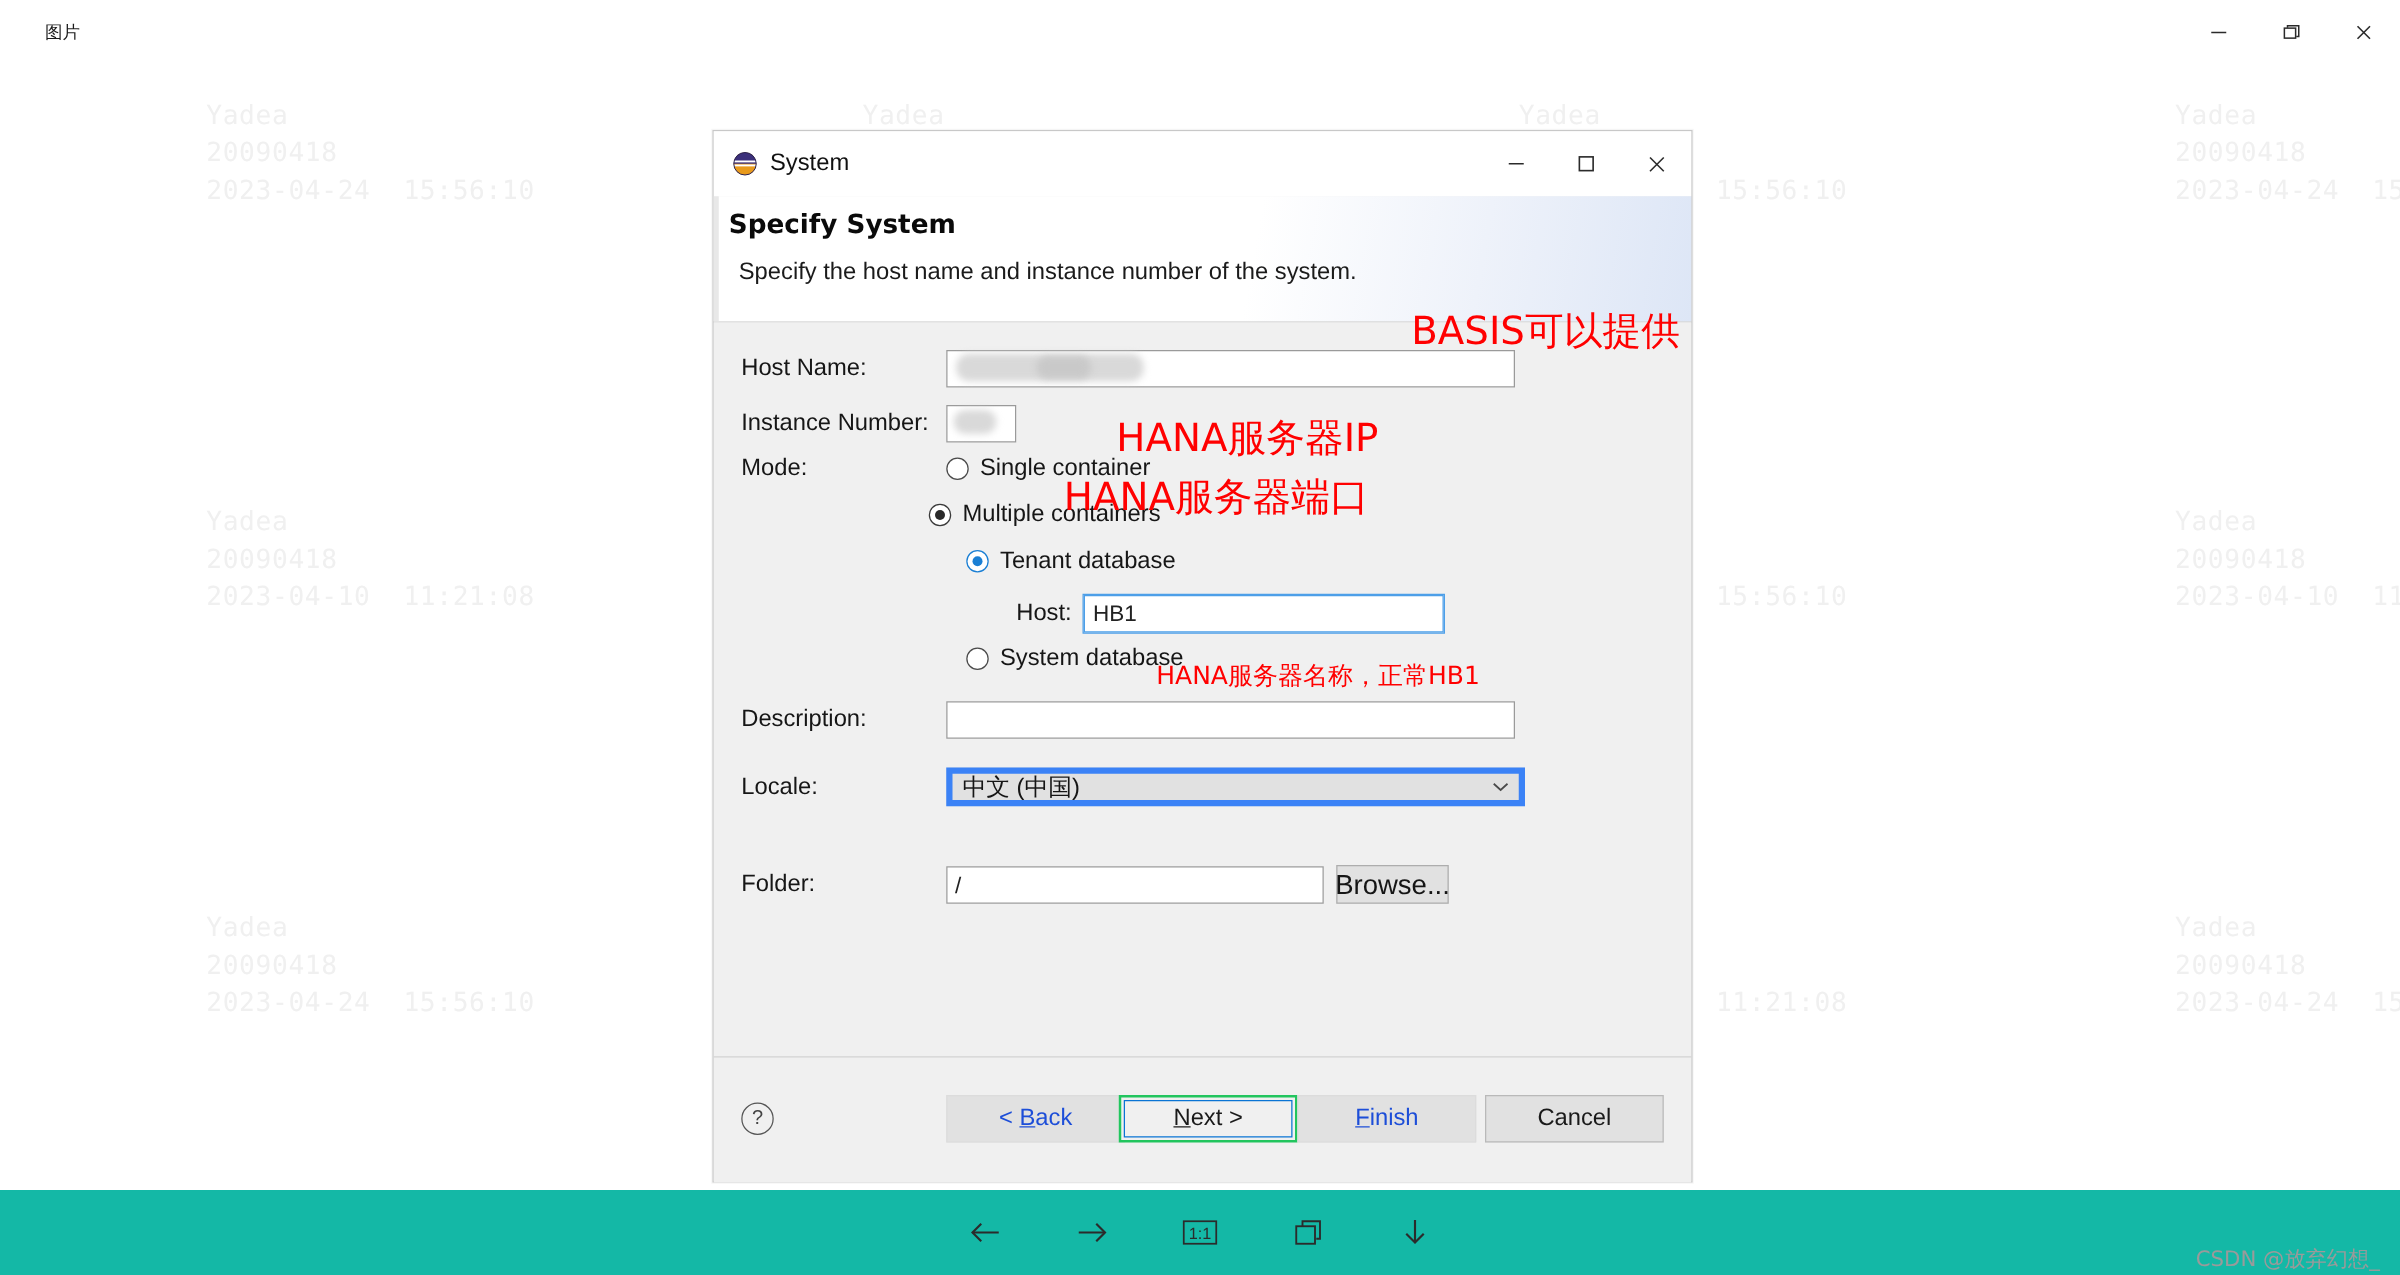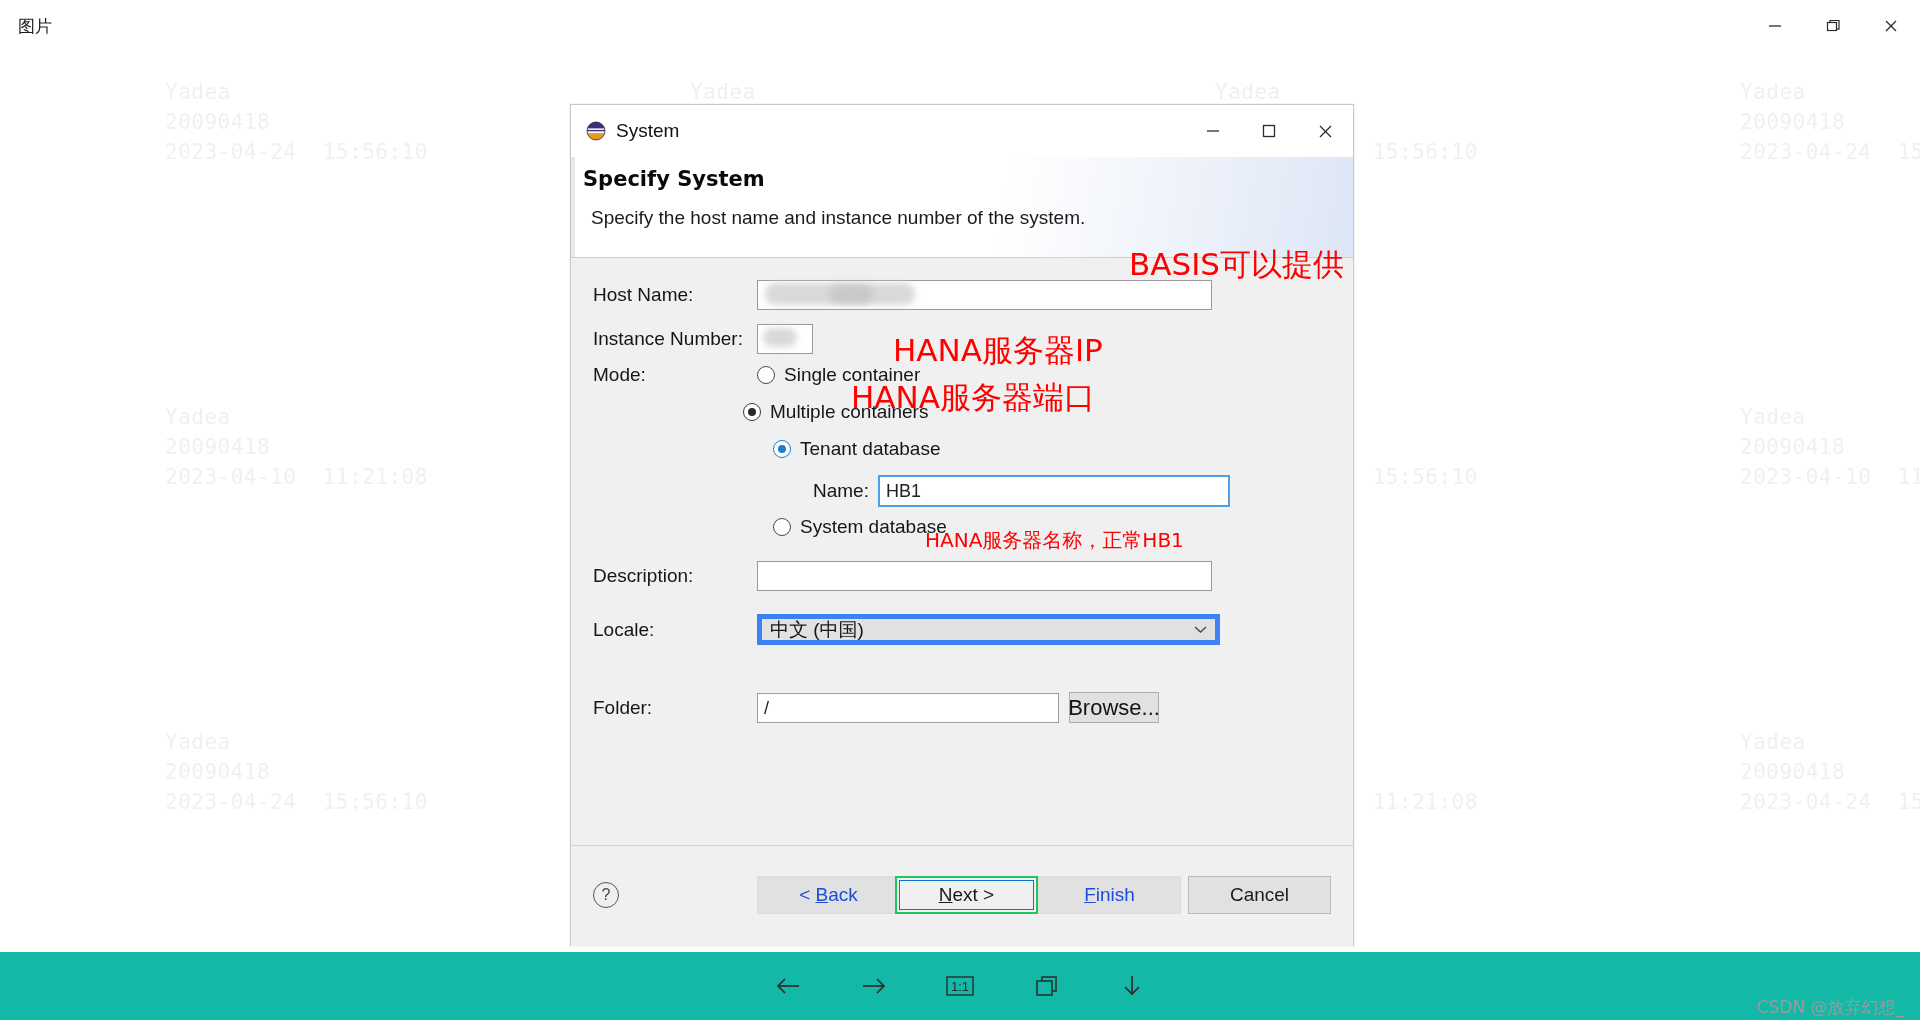--- a/index.html
+++ b/index.html
@@ -11,21 +11,21 @@
     overflow:hidden;
     position:relative;
   }
 
   
   #viewer-titlebar {
     position:absolute; left:0; top:0; width:1920px; height:52px;
     background:#ffffff; display:flex; align-items:center;
   }
   #viewer-title {
-    margin-left:18px; font-size:17px; color:#1b1b1b;
+    margin-left:36px; font-size:14px; color:#1b1b1b;
     font-family:"DejaVu Sans", sans-serif;
   }
   #win-controls {
     position:absolute; right:0; top:0; height:52px; display:flex;
   }
   .win-btn {
     width:58px; height:52px; display:flex; align-items:center; justify-content:center;
     color:#2b2b2b;
   }
   .win-btn svg { display:block; }
@@ -354,22 +354,22 @@
       </div>
 
       <div class="field-row" style="top:180px; left:202px;">
         <div style="display:flex; align-items:center;">
           <span class="radio sel-blue"></span>
           <span class="radio-label">Tenant database</span>
         </div>
       </div>
 
       <div class="field-row" style="top:218px; left:242px;">
-        <div class="field-label" style="margin-right:10px;">Name:</div>
-        <div class="txtinput focused" style="width:350px;">HB1</div>
+        <div class="field-label" style="margin-right:10px;">Host:</div>
+        <div class="txtinput focused" style="width:288px;">HB1</div>
       </div>
 
       <div class="field-row" style="top:258px; left:202px;">
         <div style="display:flex; align-items:center;">
           <span class="radio"></span>
           <span class="radio-label">System database</span>
         </div>
       </div>
 
       <div class="field-row" style="top:303px;">

